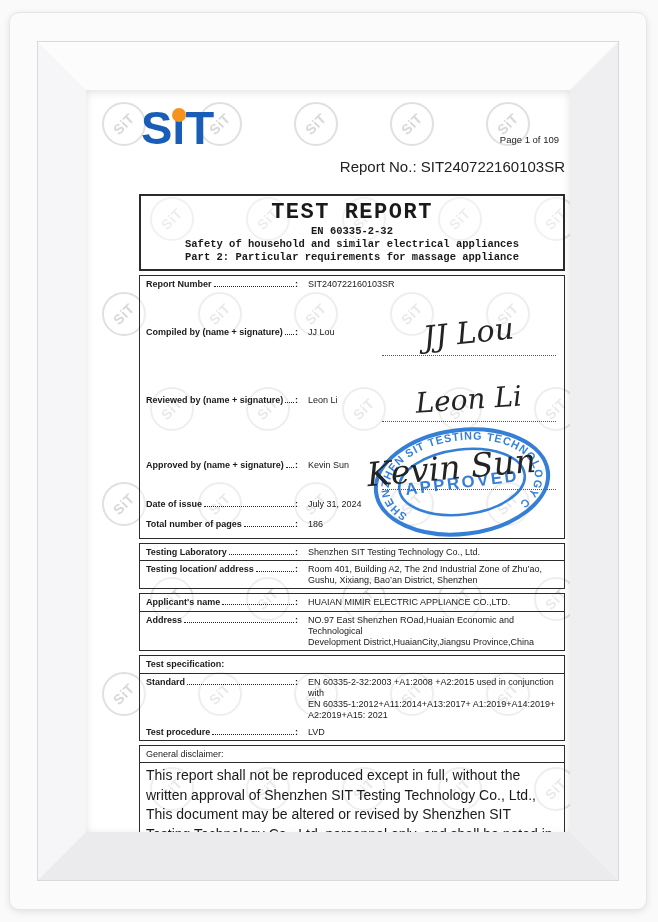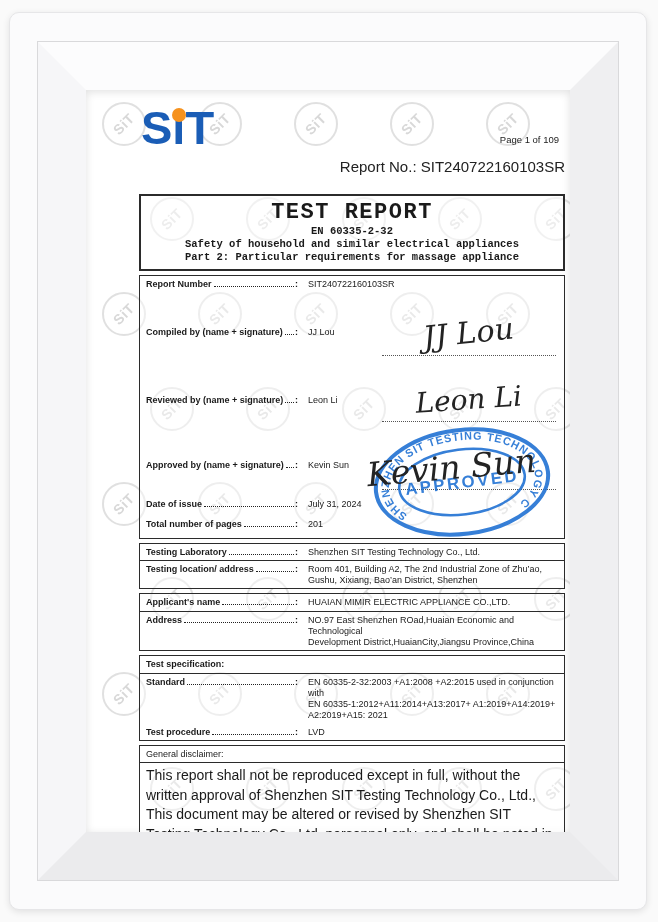--- a/index.html
+++ b/index.html
@@ -269,21 +269,21 @@
               </div>
               <div class="val">July 31, 2024</div>
             </div>
 
             <div class="row h21">
               <div class="lbl">
                 <span class="txt">Total number of pages</span>
                 <span class="leader"></span>
                 <span class="colon">:</span>
               </div>
-              <div class="val">201</div>
+              <div class="val">186</div>
             </div>
 
             <svg class="stamp" viewBox="0 0 180 110">
               <ellipse cx="90" cy="55" rx="85" ry="51" stroke-width="4"></ellipse>
               <ellipse cx="90" cy="55" rx="62" ry="32" stroke-width="2.5"></ellipse>
               <path id="stampArc" d="M 34.8,81.4 A 72,41 0 1 1 145.2,81.4" fill="none"></path>
               <text class="ring">
                 <textPath href="#stampArc" startOffset="2" textLength="286" lengthAdjust="spacingAndGlyphs">SHENZHEN SIT TESTING TECHNOLOGY CO.,LTD</textPath>
               </text>
               <text class="center" x="90" y="61">APPROVED</text>

